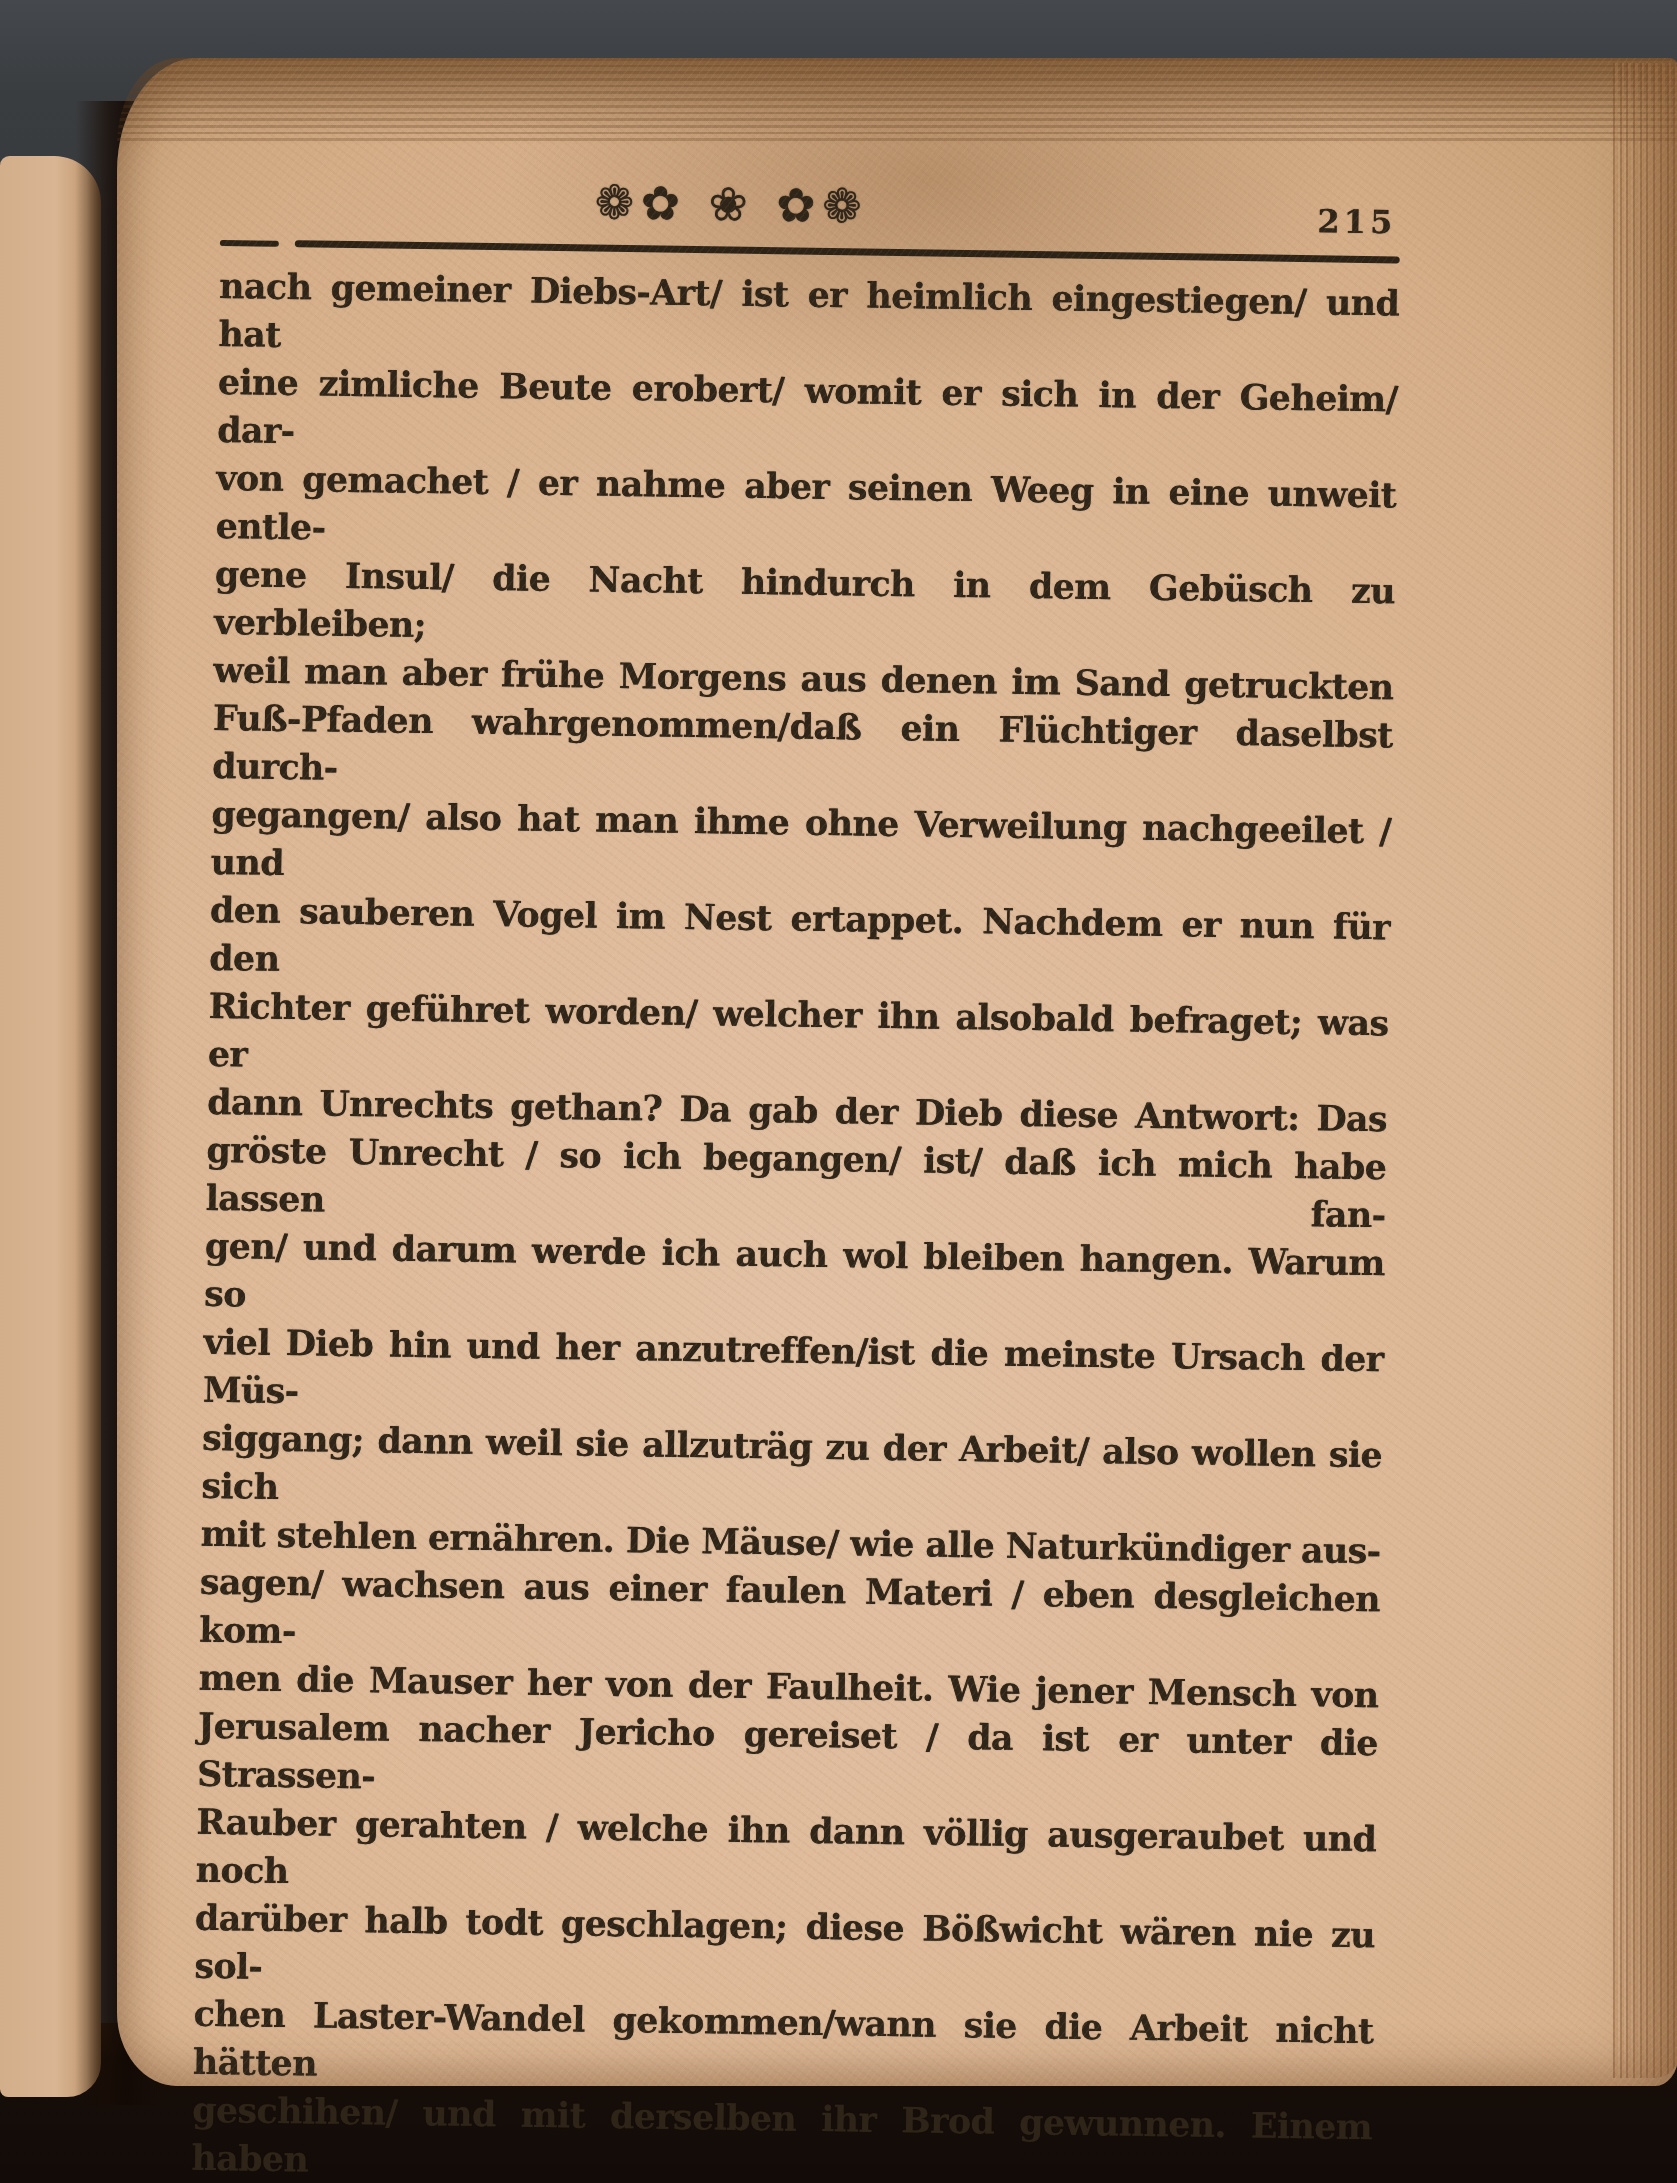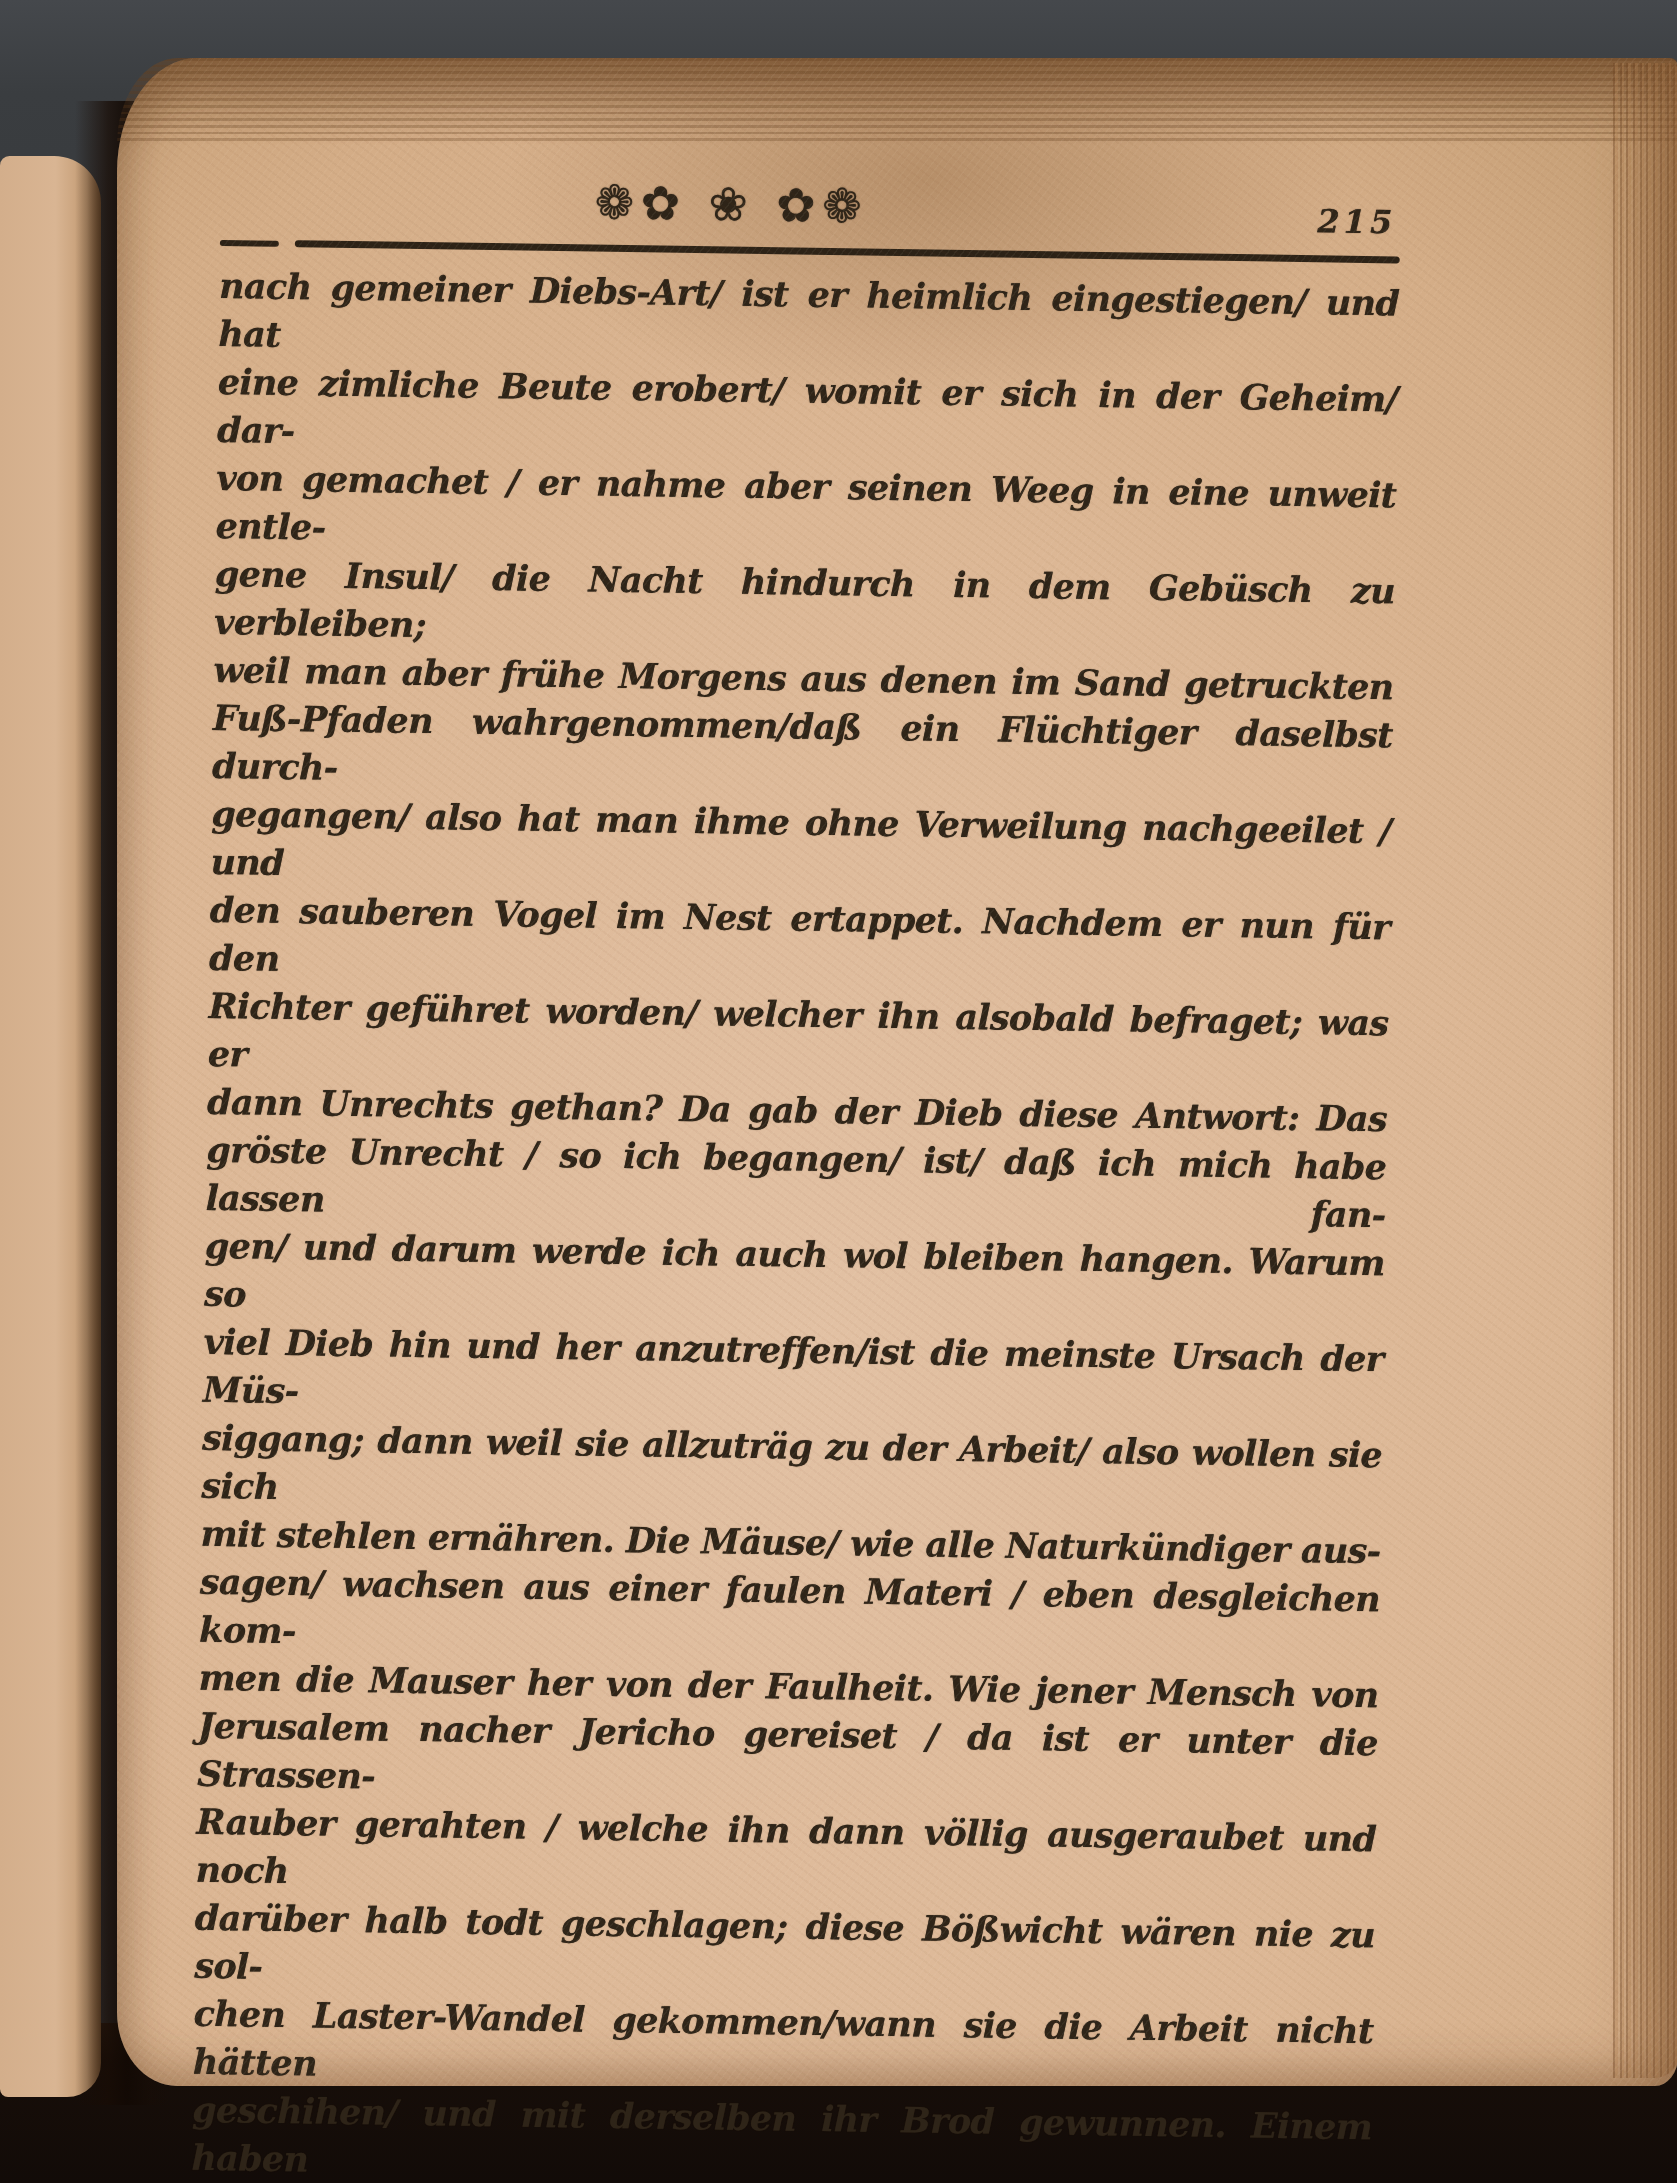--- a/index.html
+++ b/index.html
@@ -1,20 +1,19 @@
 <!DOCTYPE html>
 <html style="font-size:10.7px"><head>
 <meta charset="utf-8">
 <style>
   html,body { margin:0; padding:0; }
   .scene {
     position:relative; width:1678px; height:2183px; overflow:hidden;
     background: linear-gradient(to bottom, #45484c 0px, #3a3d40 94px, #35383b 402px, #33363a 100%);
     font-family:"DejaVu Serif", serif;
-    font-style:italic;
   }
   .bg-bottom {
     position:absolute; left:0; top:2023px; width:100%; height:160px;
     background: linear-gradient(to bottom, #2a1b12 0px, #170e09 40px, #120b08 100%);
   }
   .facing-page {
     position:absolute; left:0; top:156px; width:101px; height:1941px;
     background: linear-gradient(to right, #d3ae8b, #d9b593 55%, #c29a72 86%, #8f663f);
     border-radius: 9.4px 47px 34px 8px;
   }

